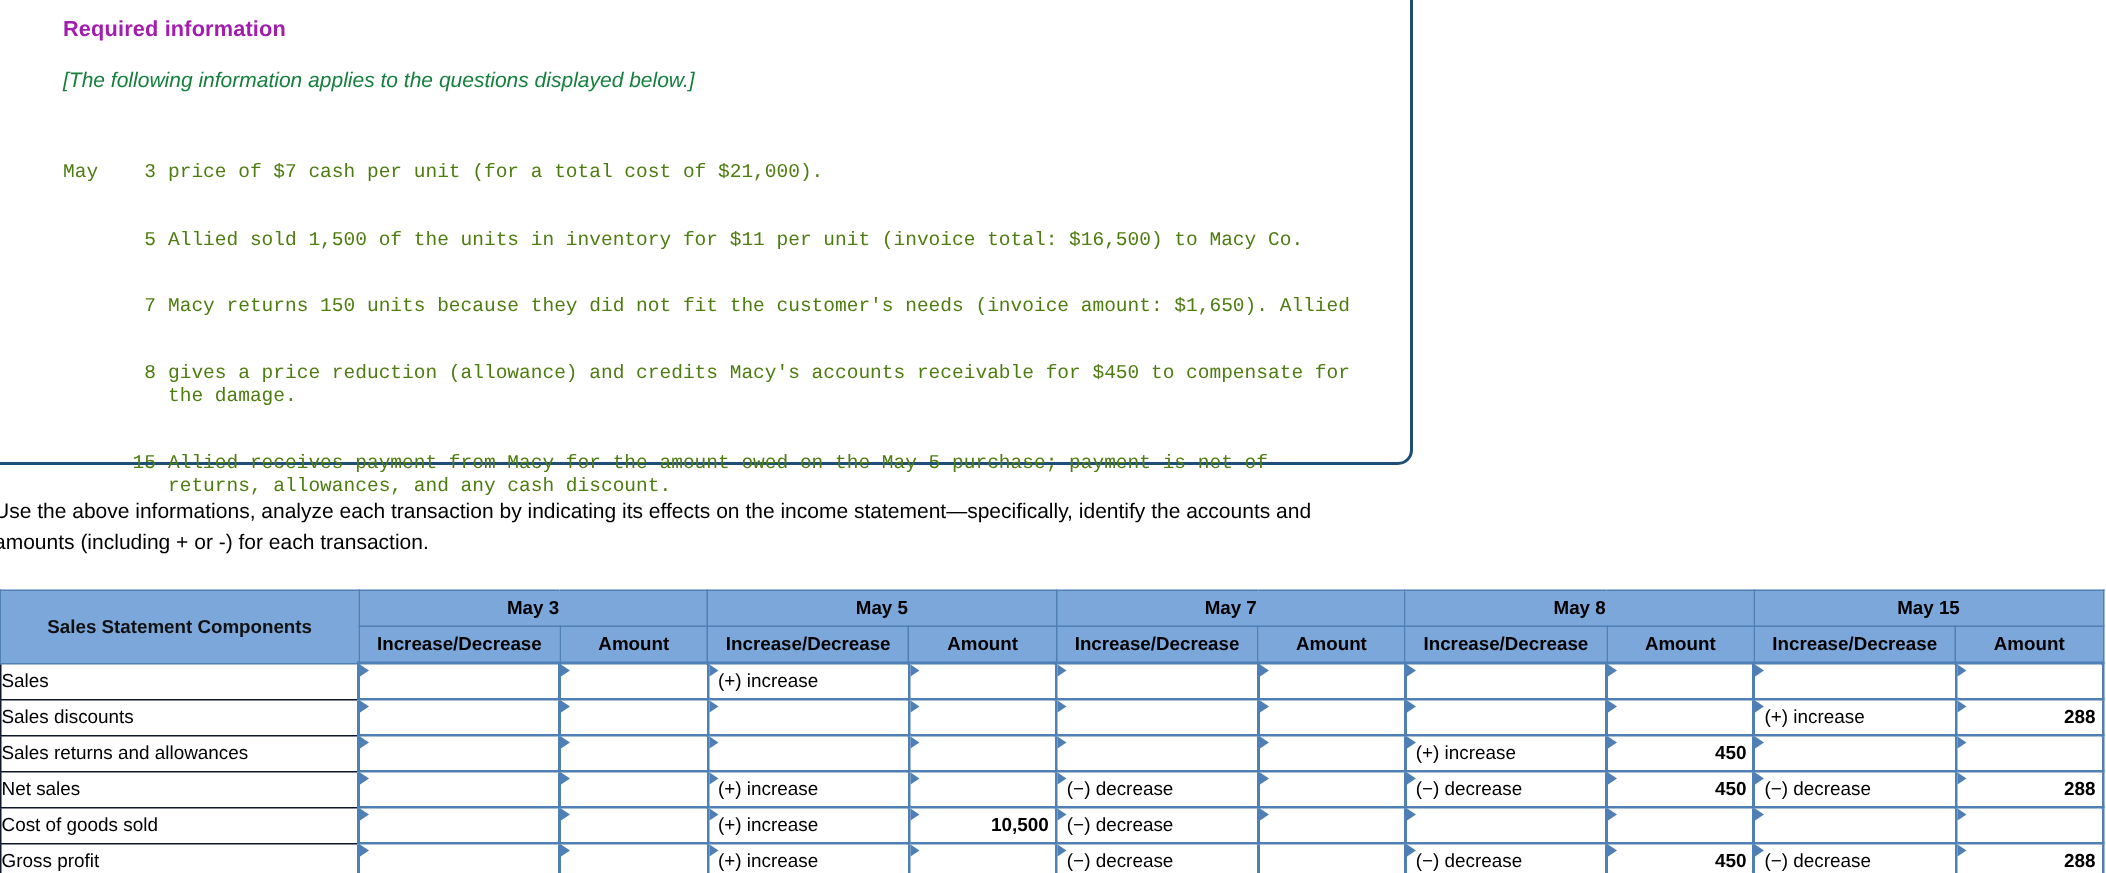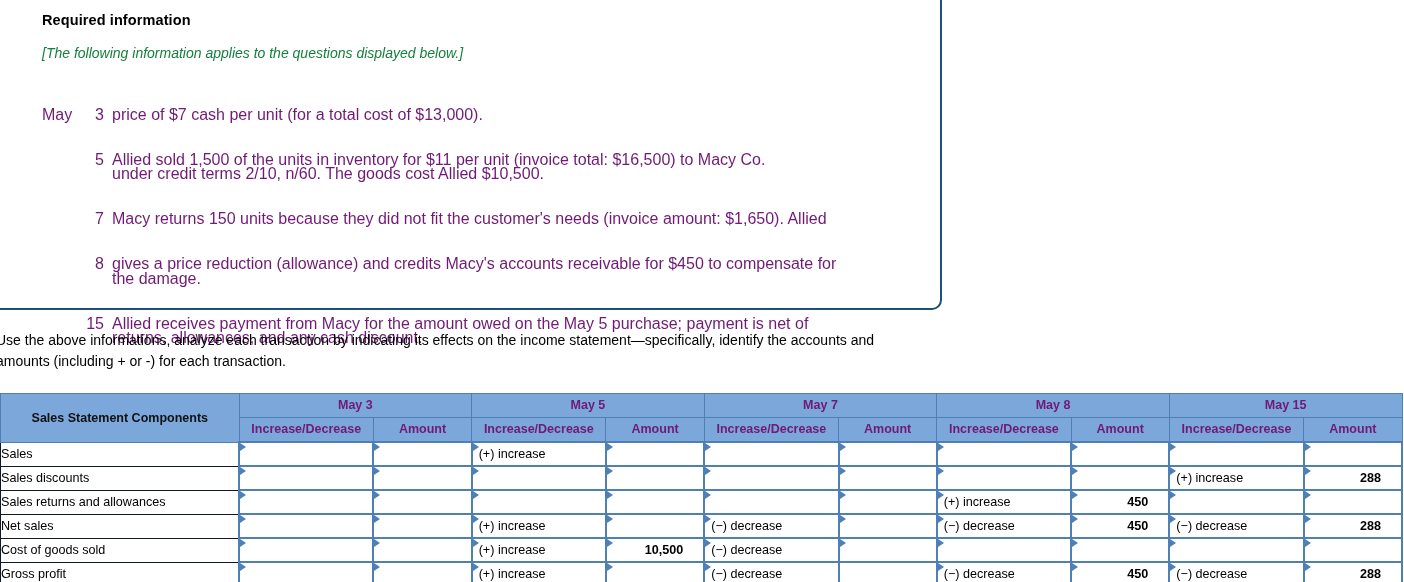--- a/index.html
+++ b/index.html
@@ -23,45 +23,45 @@
     top: -14px;
     width: 956px;
     height: 324px;
     box-sizing: border-box;
     border: 2px solid #1f4e79;
     border-radius: 10px;
     background: #ffffff;
     padding: 14px 16px 0 54px;
   }
   .req-heading {
-    color: #000000;
+    color: #a21caf;
     font-size: 14.5px;
     font-weight: bold;
     margin: 10px 0 0 0;
     letter-spacing: .1px;
   }
   .applies-note {
     font-size: 14px;
     font-style: italic;
     margin: 17px 0 0 0;
     color: #15803d;
   }
   .intro-line {
     font-size: 14px;
     margin: 22px 0 0 0;
     color: #000;
   }
 
   
   .txn-block {
     margin-top: 17px;
-    font-family: Liberation Sans, sans-serif;
-    font-size: 16px;
+    font-family: Liberation Mono, monospace;
+    font-size: 13px;
     line-height: 14.9px;
-    color: #701a75;
+    color: #4d7c0f;
     white-space: pre;
   }
   .txn-row {
     display: flex;
     align-items: flex-start;
   }
   .txn-month {
     width: 38px;
     flex: none;
     text-align: left;
@@ -106,21 +106,21 @@
   }
   table.sheet th, table.sheet td {
     padding: 0;
     margin: 0;
     box-sizing: border-box;
   }
   
   th.hdr {
     background: #7ba7db;
     border: 1px solid #4e7fb5;
-    color: #701a75;
+    color: #000000;
     font-weight: bold;
     font-size: 12.5px;
     text-align: center;
     height: 23px;
     line-height: 23px;
     white-space: nowrap;
   }
   th.hdr-comp {
     background: #7ba7db;
     border: 1px solid #4e7fb5;
@@ -157,47 +157,47 @@
     top: 0px;
     width: 0;
     height: 0;
     border-left: 6px solid #4e7fb5;
     border-top: 4px solid transparent;
     border-bottom: 4px solid transparent;
   }
   .celltext {
     display: block;
     padding-left: 6px;
-    padding-right: 20px;
+    padding-right: 4px;
     font-size: 12.6px;
     line-height: 21px;
     white-space: nowrap;
   }
   .celltext.num {
     text-align: right;
     font-weight: bold;
   }
 </style>
 </head>
 <body>
 
 <div class="info-panel">
   <div class="req-heading">Required information</div>
   <div class="applies-note">[The following information applies to the questions displayed below.]</div>
 
   <div class="txn-block">
     <div class="txn-row">
       <span class="txn-month">May</span>
       <span class="txn-day">3</span>
-      <span class="txn-text"><span class="l2">price of $7 cash per unit (for a total cost of $13,000).</span></span>
+      <span class="txn-text"><span class="l2">price of $7 cash per unit (for a total cost of $21,000).</span></span>
     </div>
     <div class="txn-row">
       <span class="txn-month"></span>
       <span class="txn-day">5</span>
-      <span class="txn-text"><span>Allied sold 1,500 of the units in inventory for $11 per unit (invoice total: $16,500) to Macy Co.</span><span class="l2">under credit terms 2/10, n/60. The goods cost Allied $10,500.</span></span>
+      <span class="txn-text"><span>Allied sold 1,500 of the units in inventory for $11 per unit (invoice total: $16,500) to Macy Co.</span></span>
     </div>
     <div class="txn-row">
       <span class="txn-month"></span>
       <span class="txn-day">7</span>
       <span class="txn-text"><span>Macy returns 150 units because they did not fit the customer's needs (invoice amount: $1,650). Allied</span></span>
     </div>
     <div class="txn-row">
       <span class="txn-month"></span>
       <span class="txn-day">8</span>
       <span class="txn-text"><span class="l2">gives a price reduction (allowance) and credits Macy's accounts receivable for $450 to compensate for

